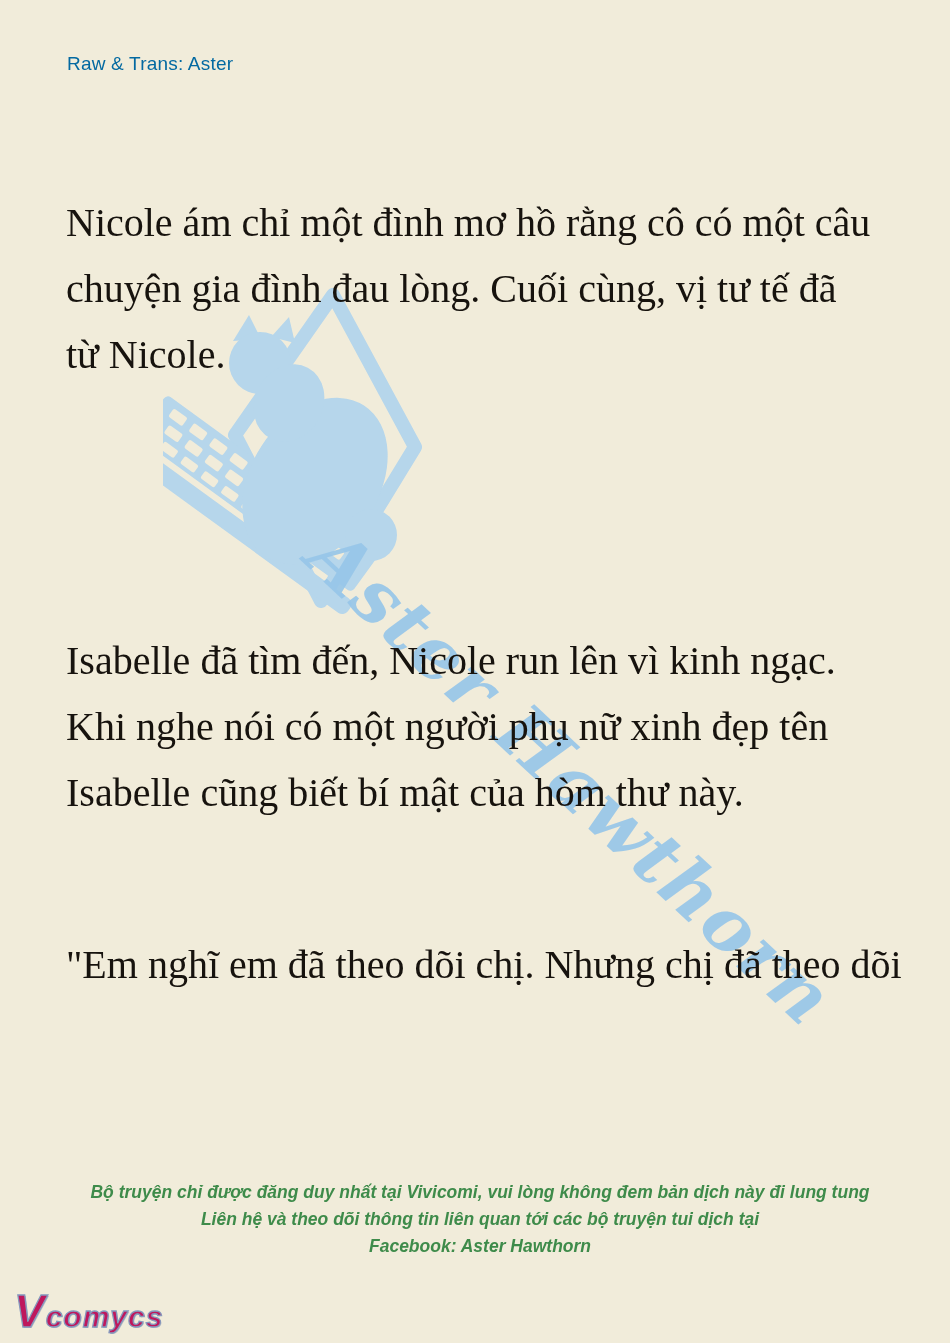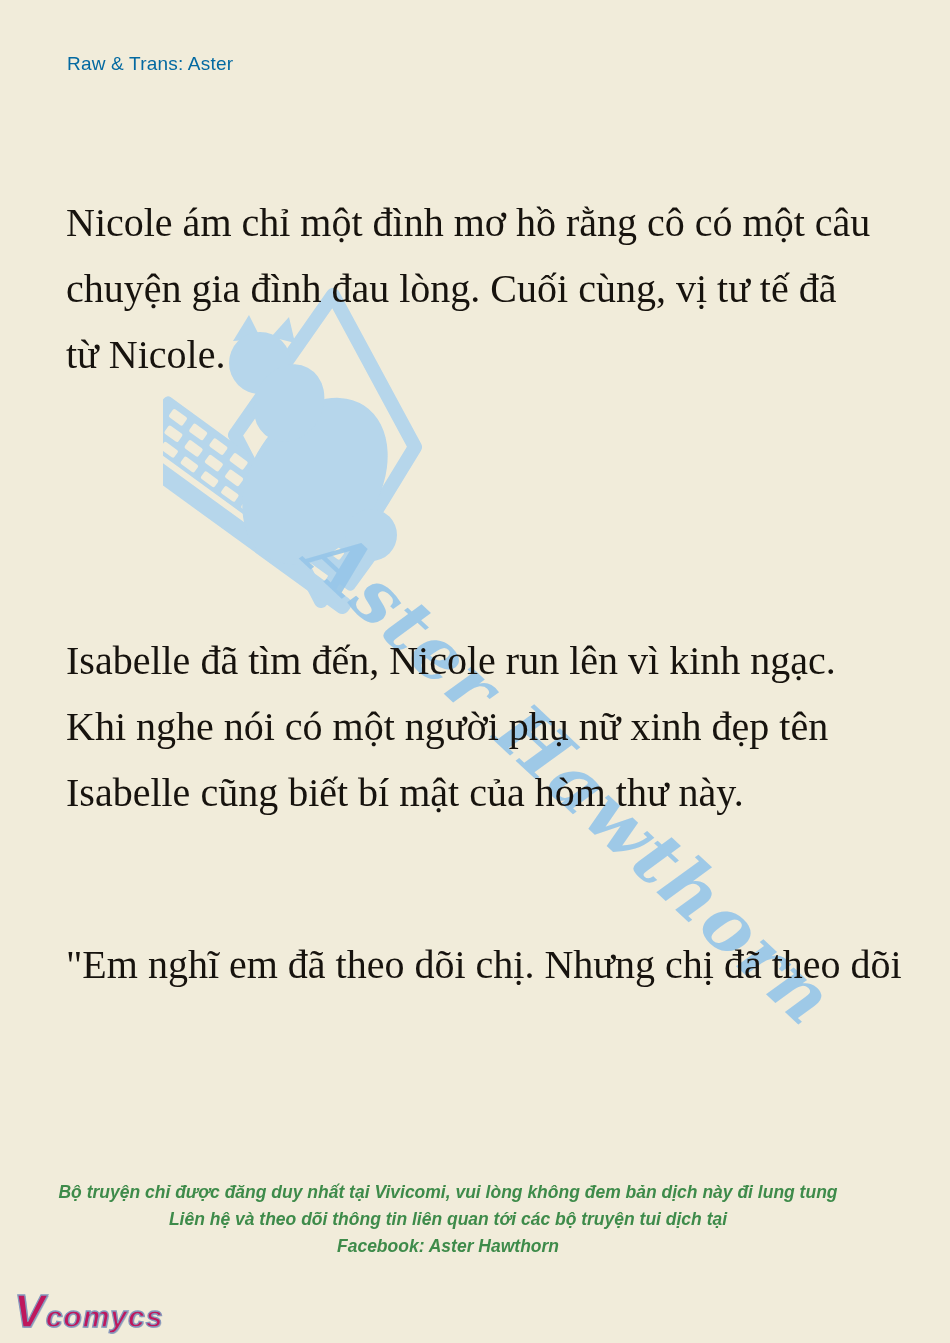--- a/index.html
+++ b/index.html
@@ -36,21 +36,21 @@
   .p1{top:190px}
   .p2{top:628px}
   .p3{top:932px}
   .para .line{white-space:nowrap;}
   
   .footer{
     position:absolute;left:0;top:1179px;width:896px;
     text-align:center;
     font-family:"Liberation Sans", sans-serif;
     font-style:italic;font-weight:bold;
-    font-size:17.5px;line-height:27px;color:#3e8b4a;
+    font-size:17.5px;line-height:27px;color:#3e8b4a;padding-left:32px;
   }
   
   .vcomycs{
     position:absolute;left:14px;top:1284px;
     font-family:"Liberation Sans", sans-serif;
     font-style:italic;font-weight:bold;
     font-size:30px;letter-spacing:1px;
     color:#be185d;
     -webkit-text-stroke:1.3px #8598bd;
     text-shadow:1px 1px 0 rgba(122,140,176,.55);

